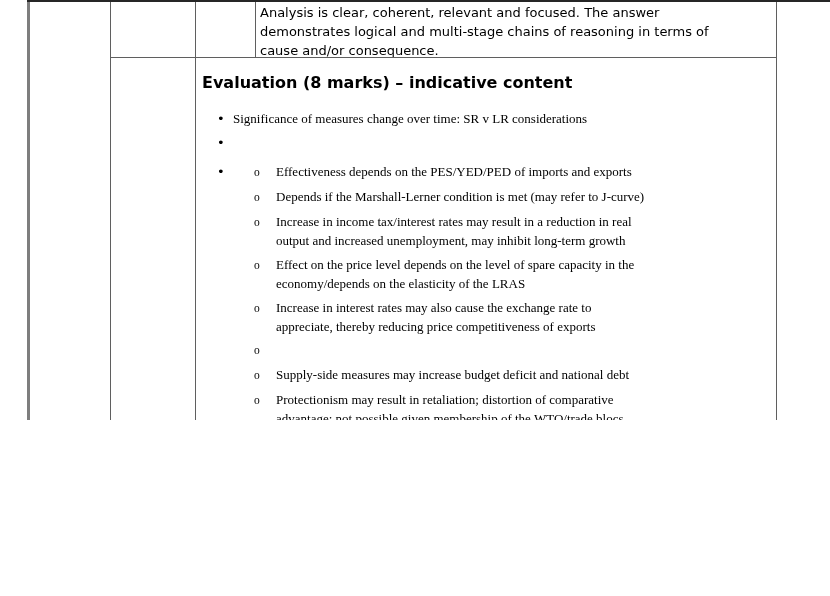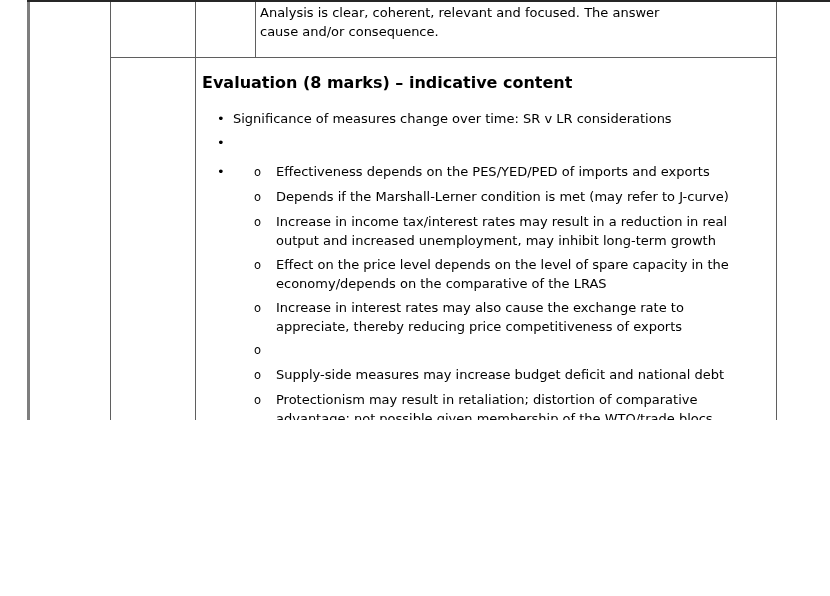--- a/index.html
+++ b/index.html
@@ -47,21 +47,21 @@
 
   ul.main { list-style: none; margin: 17px 0 0 0; padding: 0; }
   ul.sub  { list-style: none; margin: 5px 0 0 0;  padding: 0; }
 
   li.l1 { display: flex; align-items: baseline; margin: 0 0 5px 15px; }
   li.l2 { display: flex; align-items: baseline; margin: 0 0 5px 21px; }
 
   .m1 { flex: none; width: 16px; font-size: 13px; }
   .m2 { flex: none; width: 22px; font-size: 11.5px; }
 
-  .bl { min-width: 0; }
+  .bl { min-width: 0; font-family: Liberation Serif, serif; }
 
   .empty-cell { position: absolute; background: transparent; }
   .ec-a1 { left: 84px;  top: 0;    width: 84px;  height: 57px; }
   .ec-b1 { left: 169px; top: 0;    width: 59px;  height: 57px; }
   .ec-a2 { left: 84px;  top: 58px; width: 84px;  height: 446px; }
 </style>
 </head>
 <body>
 
 <div id="screen">
@@ -76,20 +76,21 @@
   <div class="gl v4"></div>
   <div class="gl h1"></div>
   <div class="gl h2"></div>
 
   <div class="empty-cell ec-a1"></div>
   <div class="empty-cell ec-b1"></div>
   <div class="empty-cell ec-a2"></div>
 
   <div class="analysis-cell">
     <div class="tline">Analysis is clear, coherent, relevant and focused. The answer</div>
+    <div class="tline">demonstrates logical and multi-stage chains of reasoning in terms of</div>
     <div class="tline">cause and/or consequence.</div>
   </div>
 
   <div class="eval-cell">
     <div class="eval-heading">Evaluation (8 marks) – indicative content</div>
 
     <ul class="main">
 
       <li class="l1">
         <span class="m1">•</span>
@@ -127,21 +128,21 @@
               <div class="bl">
                 <div class="tline">Increase in income tax/interest rates may result in a reduction in real</div>
                 <div class="tline">output and increased unemployment, may inhibit long-term growth</div>
               </div>
             </li>
 
             <li class="l2">
               <span class="m2">o</span>
               <div class="bl">
                 <div class="tline">Effect on the price level depends on the level of spare capacity in the</div>
-                <div class="tline">economy/depends on the comparative of the LRAS</div>
+                <div class="tline">economy/depends on the elasticity of the LRAS</div>
               </div>
             </li>
 
             <li class="l2">
               <span class="m2">o</span>
               <div class="bl">
                 <div class="tline">Increase in interest rates may also cause the exchange rate to</div>
                 <div class="tline">appreciate, thereby reducing price competitiveness of exports</div>
               </div>
             </li>

